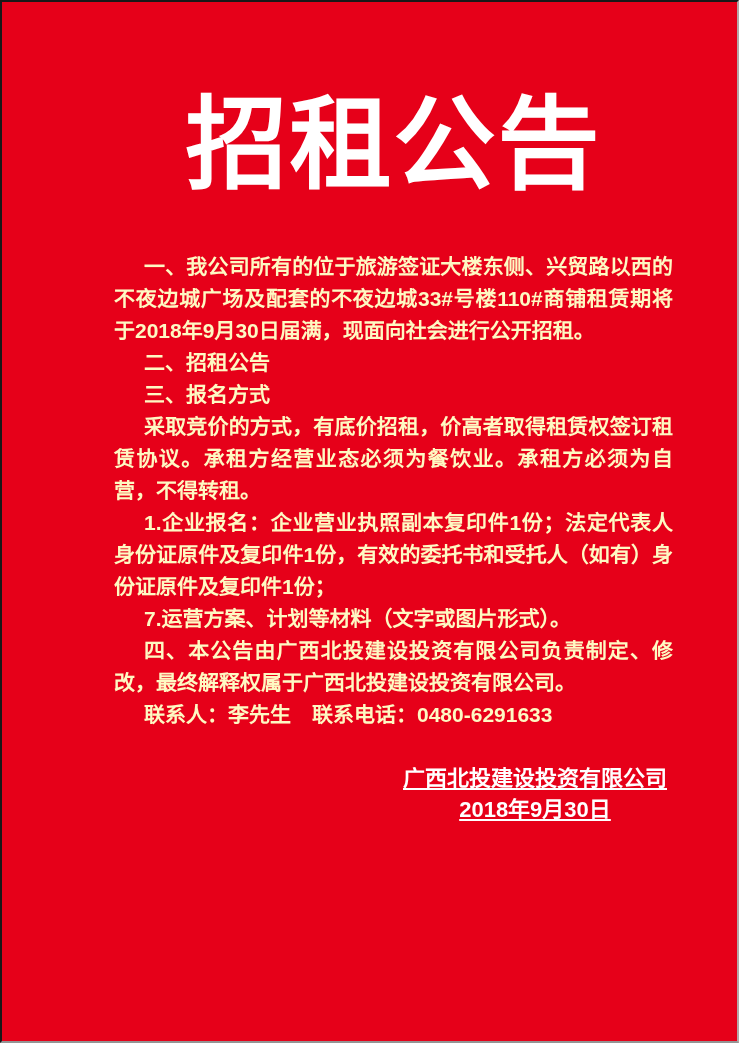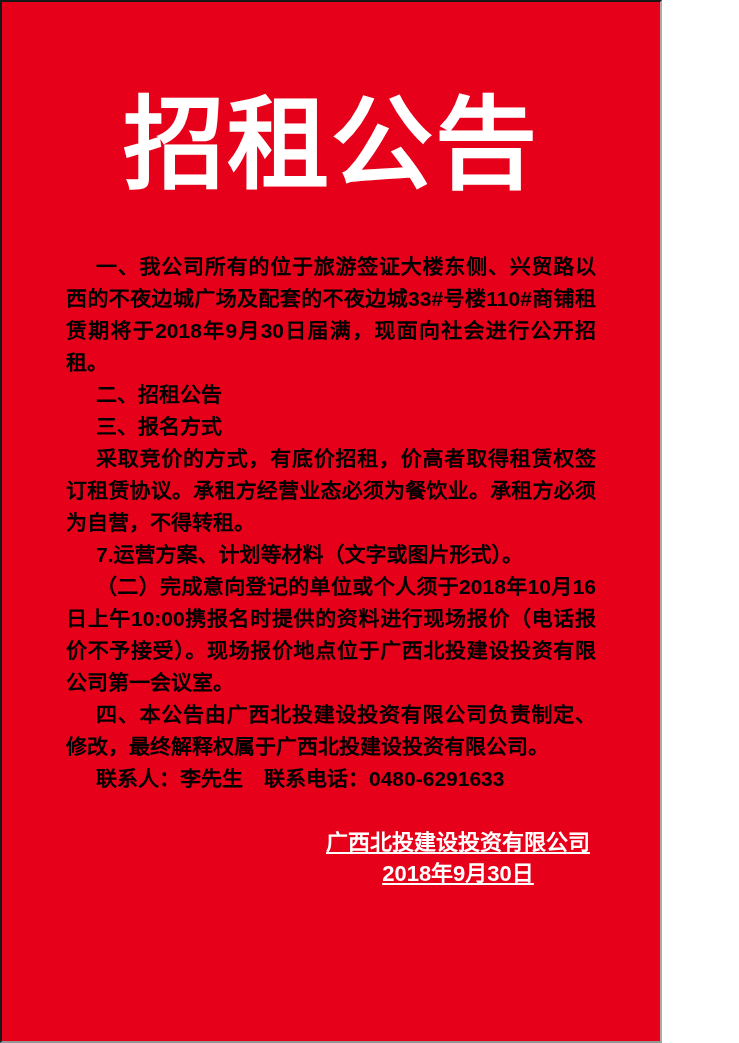--- a/index.html
+++ b/index.html
@@ -2,45 +2,46 @@
 <html lang="zh-CN"><head>
 <meta charset="utf-8">
 <style>
   html, body {
     margin: 0;
     padding: 0;
     background: #ffffff;
   }
   .page {
     position: relative;
-    width: 662px;
+    width: 739px;
     height: 1043px;
     box-sizing: border-box;
     background: #e60019;
     border-top: 2px solid #181818;
     border-left: 2px solid #181818;
     border-right: 2px solid #b5a7a7;
     border-bottom: 2px solid #949494;
     overflow: hidden;
     font-family: "Liberation Sans", "DejaVu Sans", sans-serif;
+    padding-left: 48px;
   }
   .title {
     margin-top: 78px;
     text-align: center;
     color: #ffffff;
     font-family: "Liberation Serif", "DejaVu Serif", serif;
     font-weight: bold;
     font-size: 102px;
     line-height: 1.3;
     letter-spacing: 2px;
     white-space: nowrap;
   }
   .body-text {
     margin: 38px 64px 0 64px;
-    color: #000000;
+    color: #fef9c3;
     font-weight: bold;
     font-size: 21px;
     line-height: 32px;
     text-align: justify;
   }
   .body-text p {
     margin: 0;
     padding: 0;
     text-indent: 30px;
   }
@@ -63,22 +64,22 @@
 
 <div class="page">
 
   <div class="title">招租公告</div>
 
   <div class="body-text">
     <p>一、我公司所有的位于旅游签证大楼东侧、兴贸路以西的不夜边城广场及配套的不夜边城33#号楼110#商铺租赁期将于2018年9月30日届满，现面向社会进行公开招租。</p>
     <p>二、招租公告</p>
     <p>三、报名方式</p>
     <p>采取竞价的方式，有底价招租，价高者取得租赁权签订租赁协议。承租方经营业态必须为餐饮业。承租方必须为自营，不得转租。</p>
+    <p>1.企业报名：企业营业执照副本复印件1份；法定代表人身份证原件及复印件1份，有效的委托书和受托人（如有）身份证原件及复印件1份；</p>
     <p>7.运营方案、计划等材料（文字或图片形式）。</p>
-    <p>（二）完成意向登记的单位或个人须于2018年10月16日上午10:00携报名时提供的资料进行现场报价（电话报价不予接受）。现场报价地点位于广西北投建设投资有限公司第一会议室。</p>
     <p>四、本公告由广西北投建设投资有限公司负责制定、修改，最终解释权属于广西北投建设投资有限公司。</p>
     <p>联系人：李先生　联系电话：0480-6291633</p>
   </div>
 
   <div class="footer">
     <div>广西北投建设投资有限公司</div>
     <div>2018年9月30日</div>
   </div>
 
 </div>

